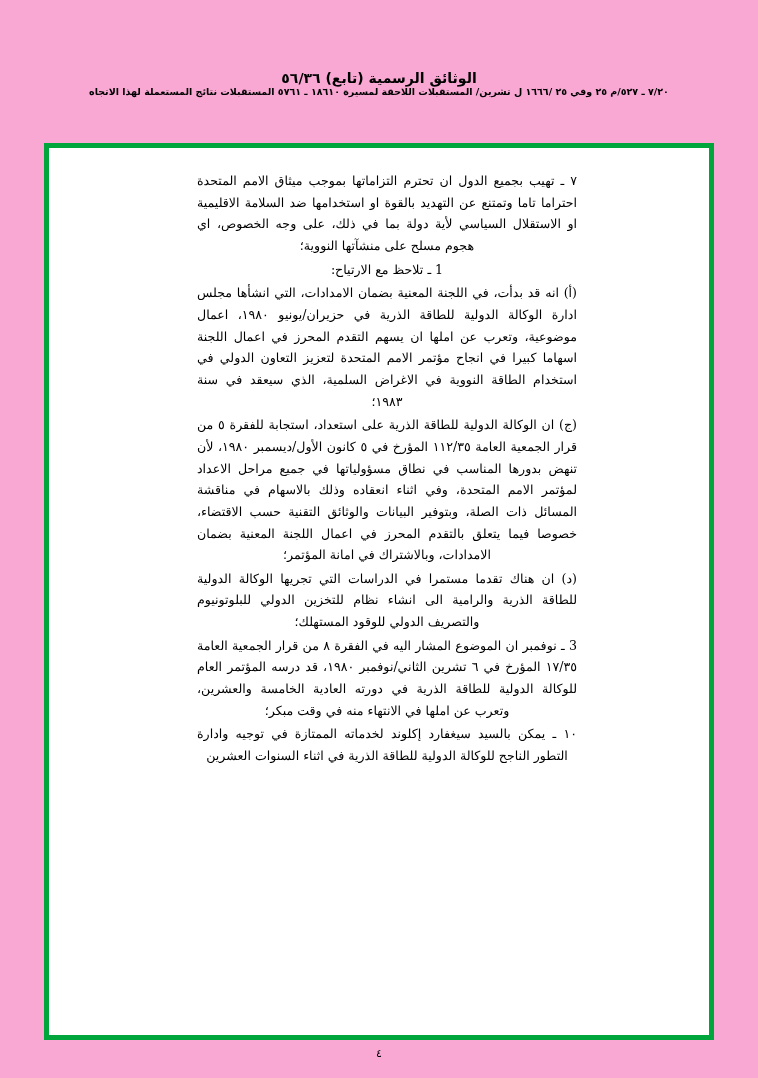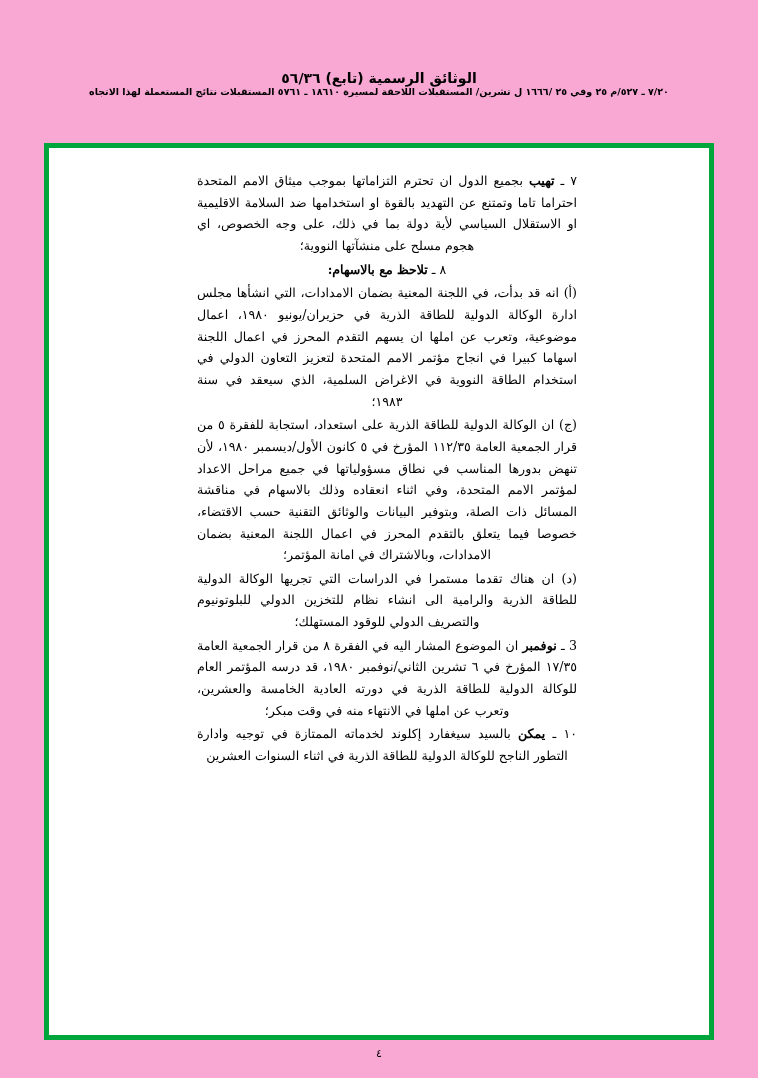--- a/index.html
+++ b/index.html
@@ -76,21 +76,21 @@
 
   .para {
     margin: 0 0 2px 0;
     text-align: justify;
     text-align-last: center;
   }
   .num {
     font-weight: 400;
   }
   .b {
-    font-weight: 700;
+    font-weight: 400;
   }
 
   
   .folio {
     position: absolute;
     bottom: 18px;
     left: 0;
     right: 0;
     text-align: center;
     font-family: "DejaVu Serif", serif;
@@ -111,22 +111,22 @@
   <div class="frame">
     <div class="content">
 
       <p class="para">
         <span class="num">٧ ـ</span>
         <span class="b">تهيب</span>
         <span>بجميع الدول ان تحترم التزاماتها بموجب ميثاق الامم المتحدة احتراما تاما وتمتنع عن التهديد بالقوة او استخدامها ضد السلامة الاقليمية او الاستقلال السياسي لأية دولة بما في ذلك، على وجه الخصوص، اي هجوم مسلح على منشآتها النووية؛</span>
       </p>
 
       <p class="para">
-        <span class="num">٨ ـ</span>
-        <span class="b">تلاحظ مع بالاسهام:</span>
+        <span class="num">1 ـ</span>
+        <span class="b">تلاحظ مع الارتياح:</span>
       </p>
 
       <p class="para">
         <span class="num">(أ)</span>
         <span>انه قد بدأت، في اللجنة المعنية بضمان الامدادات، التي انشأها مجلس ادارة الوكالة الدولية للطاقة الذرية في حزيران/يونيو ١٩٨٠، اعمال موضوعية، وتعرب عن املها ان يسهم التقدم المحرز في اعمال اللجنة اسهاما كبيرا في انجاح مؤتمر الامم المتحدة لتعزيز التعاون الدولي في استخدام الطاقة النووية في الاغراض السلمية، الذي سيعقد في سنة ١٩٨٣؛</span>
       </p>
 
 
       <p class="para">
         <span class="num">(ج)</span>

